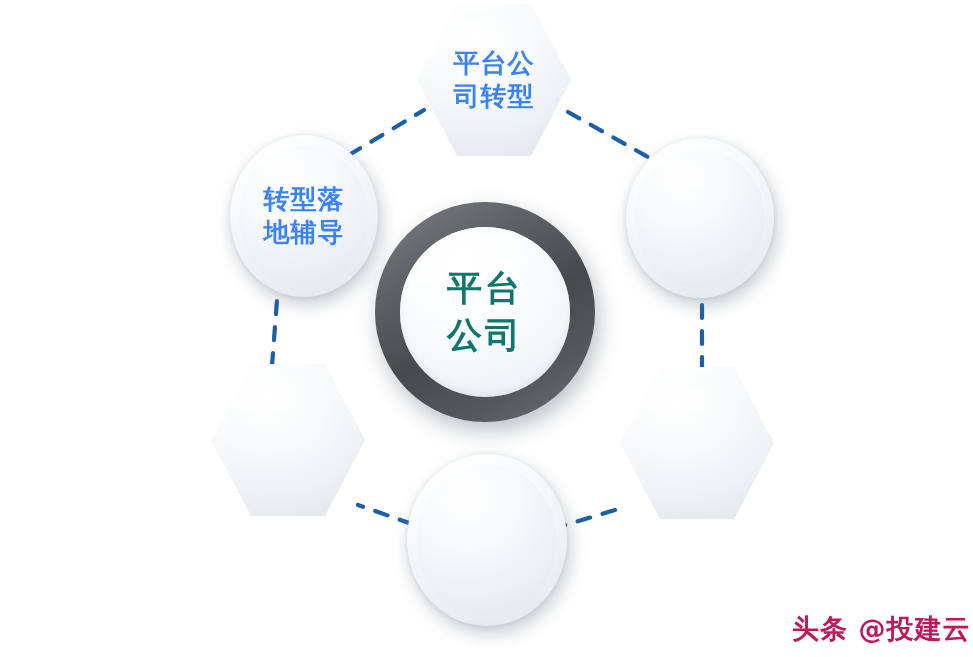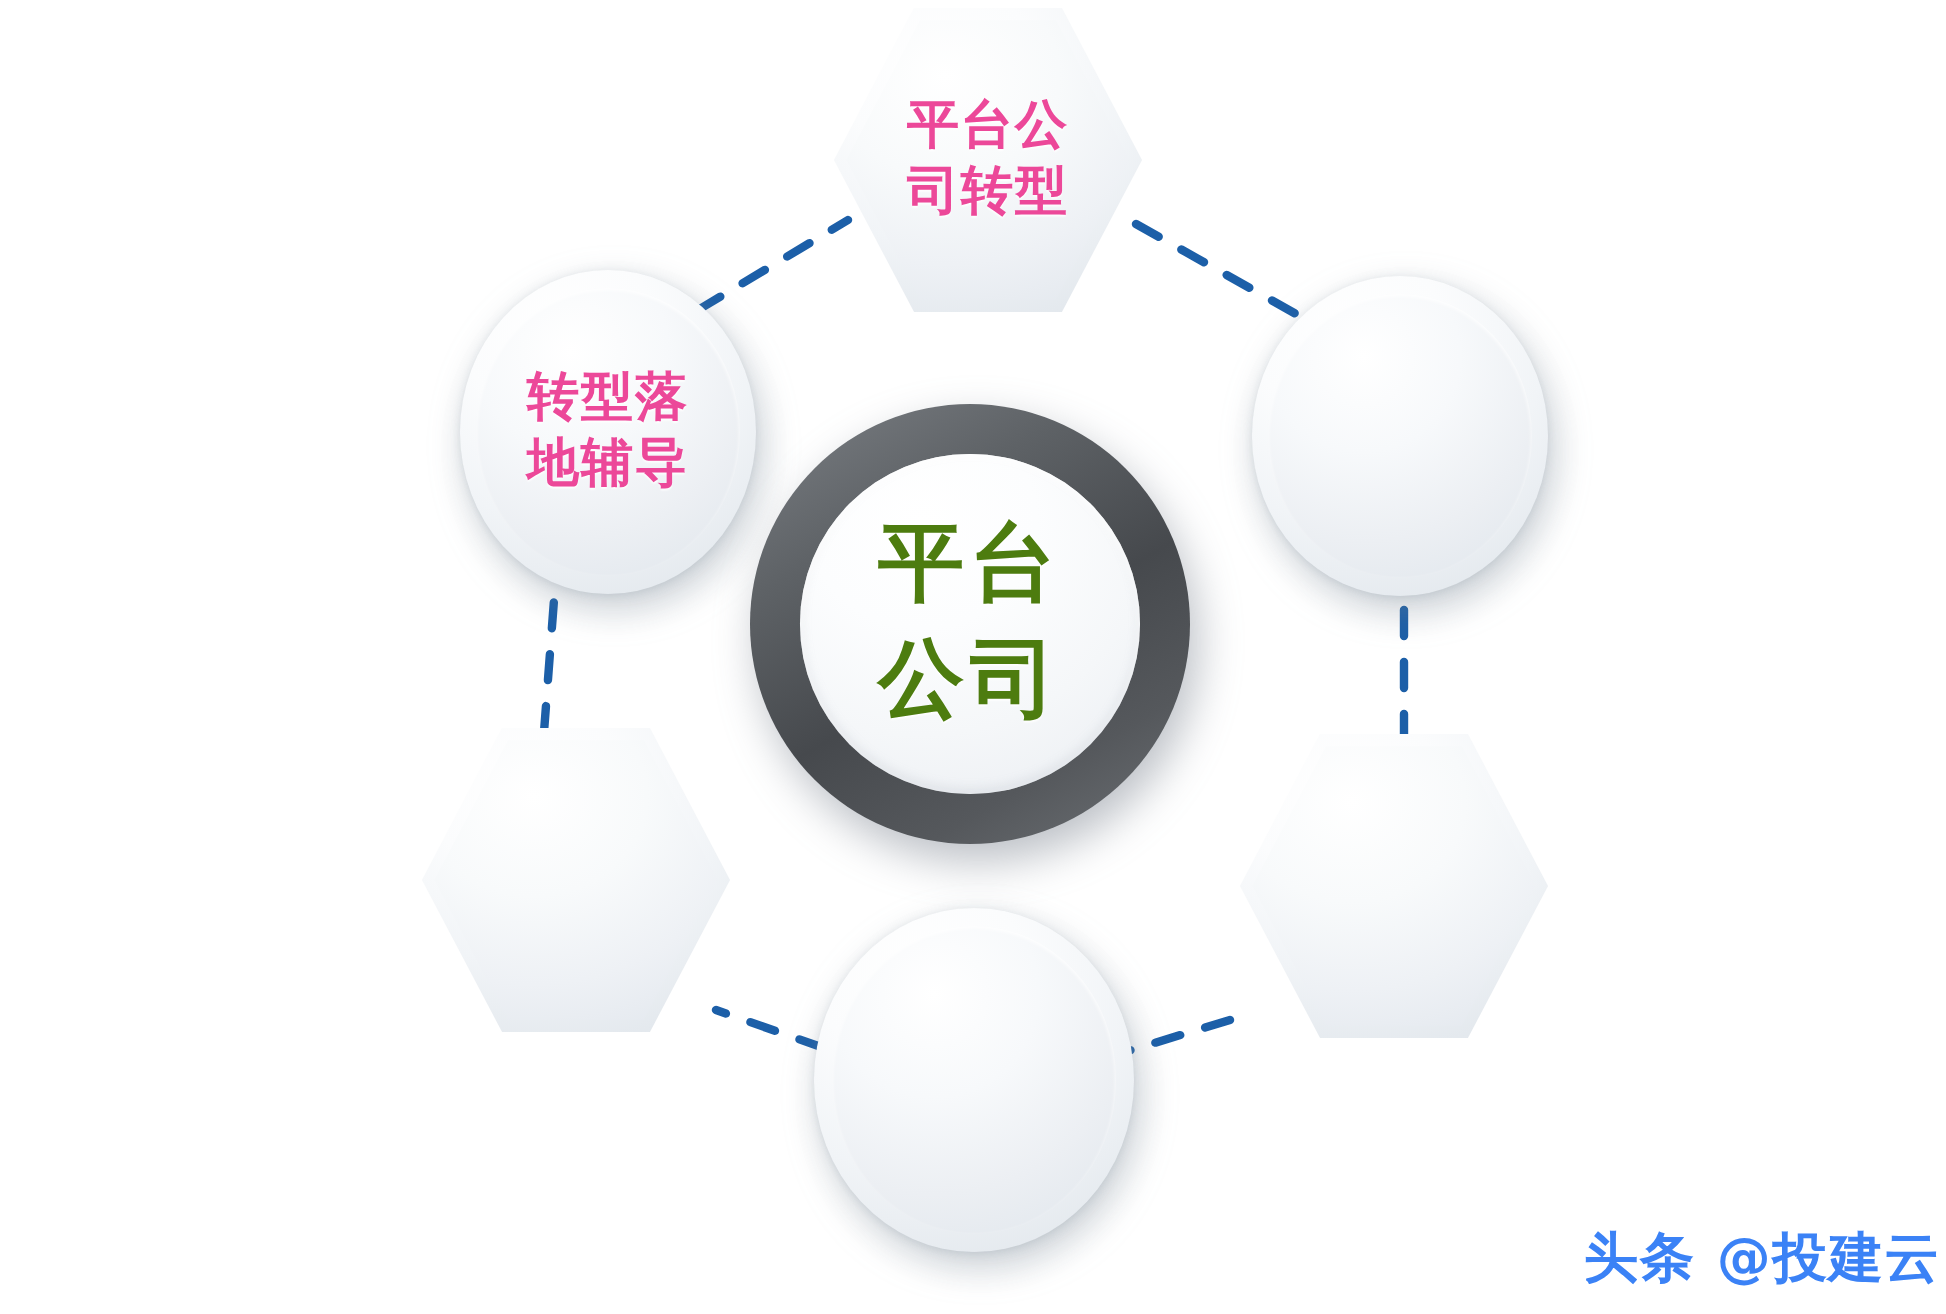--- a/index.html
+++ b/index.html
@@ -104,21 +104,21 @@
         #f8fafb 34%,
         #eef1f5 64%,
         #e3e8ee 90%,
         #dee4ea 100%);
   }
 
   .node .label {
     position: relative;
     z-index: 2;
     text-align: center;
-    color: #ec4899;
+    color: #3b82f6;
     font-weight: 700;
     font-size: 26px;
     line-height: 1.26;
     letter-spacing: 1px;
     white-space: pre-line;
     text-shadow: 0 1px 1px rgba(255,255,255,0.85);
     user-select: none;
   }
 
   
@@ -156,35 +156,35 @@
         #f5f7f9 56%,
         #eceff3 82%,
         #e8ebef 100%);
     box-shadow: inset 0 2px 4px rgba(255,255,255,0.95),
                 inset 0 -2px 6px rgba(150,160,172,0.22);
   }
   #hub .label {
     position: relative;
     z-index: 2;
     text-align: center;
-    color: #4d7c0f;
+    color: #0f766e;
     font-weight: 700;
-    font-size: 43px;
+    font-size: 35px;
     line-height: 1.34;
     letter-spacing: 3px;
     white-space: pre-line;
     text-shadow: 0 1px 1px rgba(255,255,255,0.9);
     user-select: none;
   }
 
   
   #watermark {
     position: absolute;
     z-index: 6;
-    color: #3b82f6;
+    color: #be185d;
     font-size: 27px;
     font-weight: 700;
     letter-spacing: 1px;
     white-space: nowrap;
     user-select: none;
   }
 </style>
 </head>
 <body style="background: rgb(255, 255, 255);">
 

